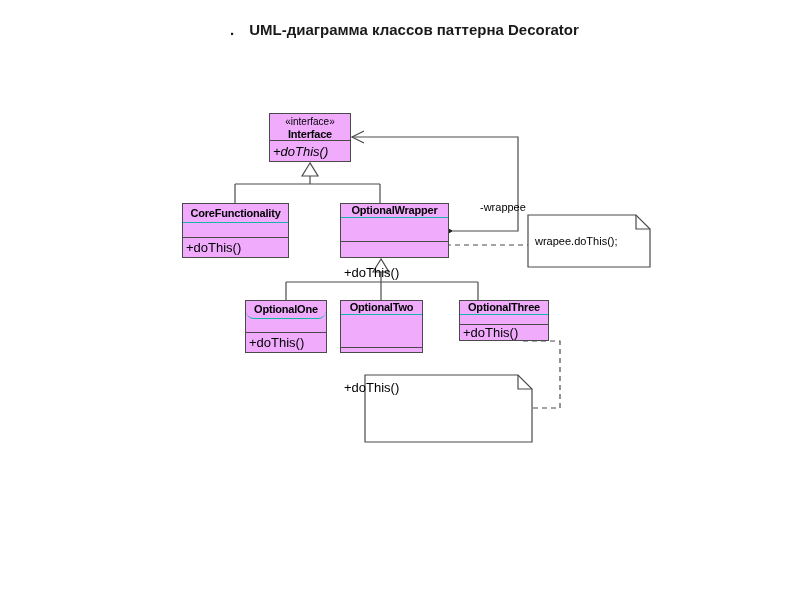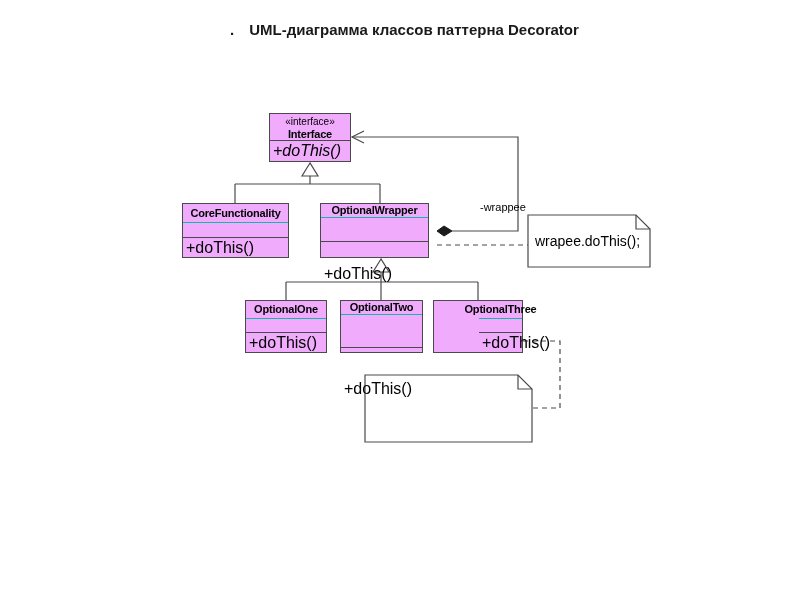--- a/index.html
+++ b/index.html
@@ -17,24 +17,24 @@
 
   .uml-class{
     position:absolute;background:#f0abfc;border:1px solid #4a4a4a;box-sizing:border-box;
     display:flex;flex-direction:column;
   }
   .hdr{border-bottom:1px solid #4a4a4a;box-sizing:border-box;}
   .stereo{font-size:10px;line-height:12px;text-align:center;padding-top:2px;}
   .nm{font-size:11px;line-height:13px;font-weight:bold;text-align:center;white-space:nowrap;letter-spacing:-0.2px;}
   .three .nm{border-bottom:1px solid #14b8a6;box-sizing:border-box;display:flex;align-items:center;justify-content:center;}
   .attrs{border-bottom:1px solid #4a4a4a;box-sizing:border-box;}
-  .ops{font-size:16px;display:flex;align-items:center;padding-left:3px;white-space:nowrap;flex:1;}
+  .ops{font-size:13px;display:flex;align-items:center;padding-left:3px;white-space:nowrap;flex:1;}
   .italic .ops,.ops.it{font-style:italic;}
 
-  .note-text{position:absolute;font-size:14px;line-height:14px;white-space:nowrap;}
+  .note-text{position:absolute;font-size:11px;line-height:14px;white-space:nowrap;}
   .role-label{position:absolute;left:456px;top:201px;font-size:11px;white-space:nowrap;margin-left:24px;}
 </style>
 </head>
 <body>
 
 <div class="canvas">
 
   <div class="title">
     <span class="marker">.</span>
     <span>UML-диаграмма классов паттерна Decorator</span>
@@ -76,41 +76,41 @@
     </div>
     <div class="ops it">+doThis()</div>
   </div>
 
   <div class="uml-class three" style="left:182px;top:203px;width:107px;height:55px;">
     <div class="nm" style="height:19px;">CoreFunctionality</div>
     <div class="attrs" style="height:15px;"></div>
     <div class="ops">+doThis()</div>
   </div>
 
-  <div class="uml-class three" style="left:320px;top:203px;width:109px;height:55px;gap:23px;">
+  <div class="uml-class three" style="left:340px;top:203px;width:109px;height:55px;gap:23px;">
     <div class="nm" style="height:19px;">OptionalWrapper</div>
     <div class="attrs" style="height:15px;"></div>
     <div class="ops">+doThis()</div>
   </div>
 
   <div class="role-label">-wrappee</div>
 
   <div class="uml-class three" style="left:245px;top:300px;width:82px;height:53px;">
-    <div class="nm" style="height:18px;">OptionalOne</div>
+    <div class="nm" style="height:18px;border-radius:8px;">OptionalOne</div>
     <div class="attrs" style="height:14px;"></div>
     <div class="ops">+doThis()</div>
   </div>
 
   <div class="uml-class three" style="left:340px;top:300px;width:83px;height:53px;gap:32px;">
     <div class="nm" style="height:18px;">OptionalTwo</div>
     <div class="attrs" style="height:14px;"></div>
     <div class="ops">+doThis()</div>
   </div>
 
-  <div class="uml-class three" style="left:433px;top:300px;width:90px;height:53px;padding-left:45px;">
+  <div class="uml-class three" style="left:459px;top:300px;width:90px;height:41px;">
     <div class="nm" style="height:18px;">OptionalThree</div>
     <div class="attrs" style="height:14px;"></div>
     <div class="ops">+doThis()</div>
   </div>
 
   <div class="note-text" style="left:535px;top:234px;">wrapee.doThis();</div>
 
 
 </div>
 

